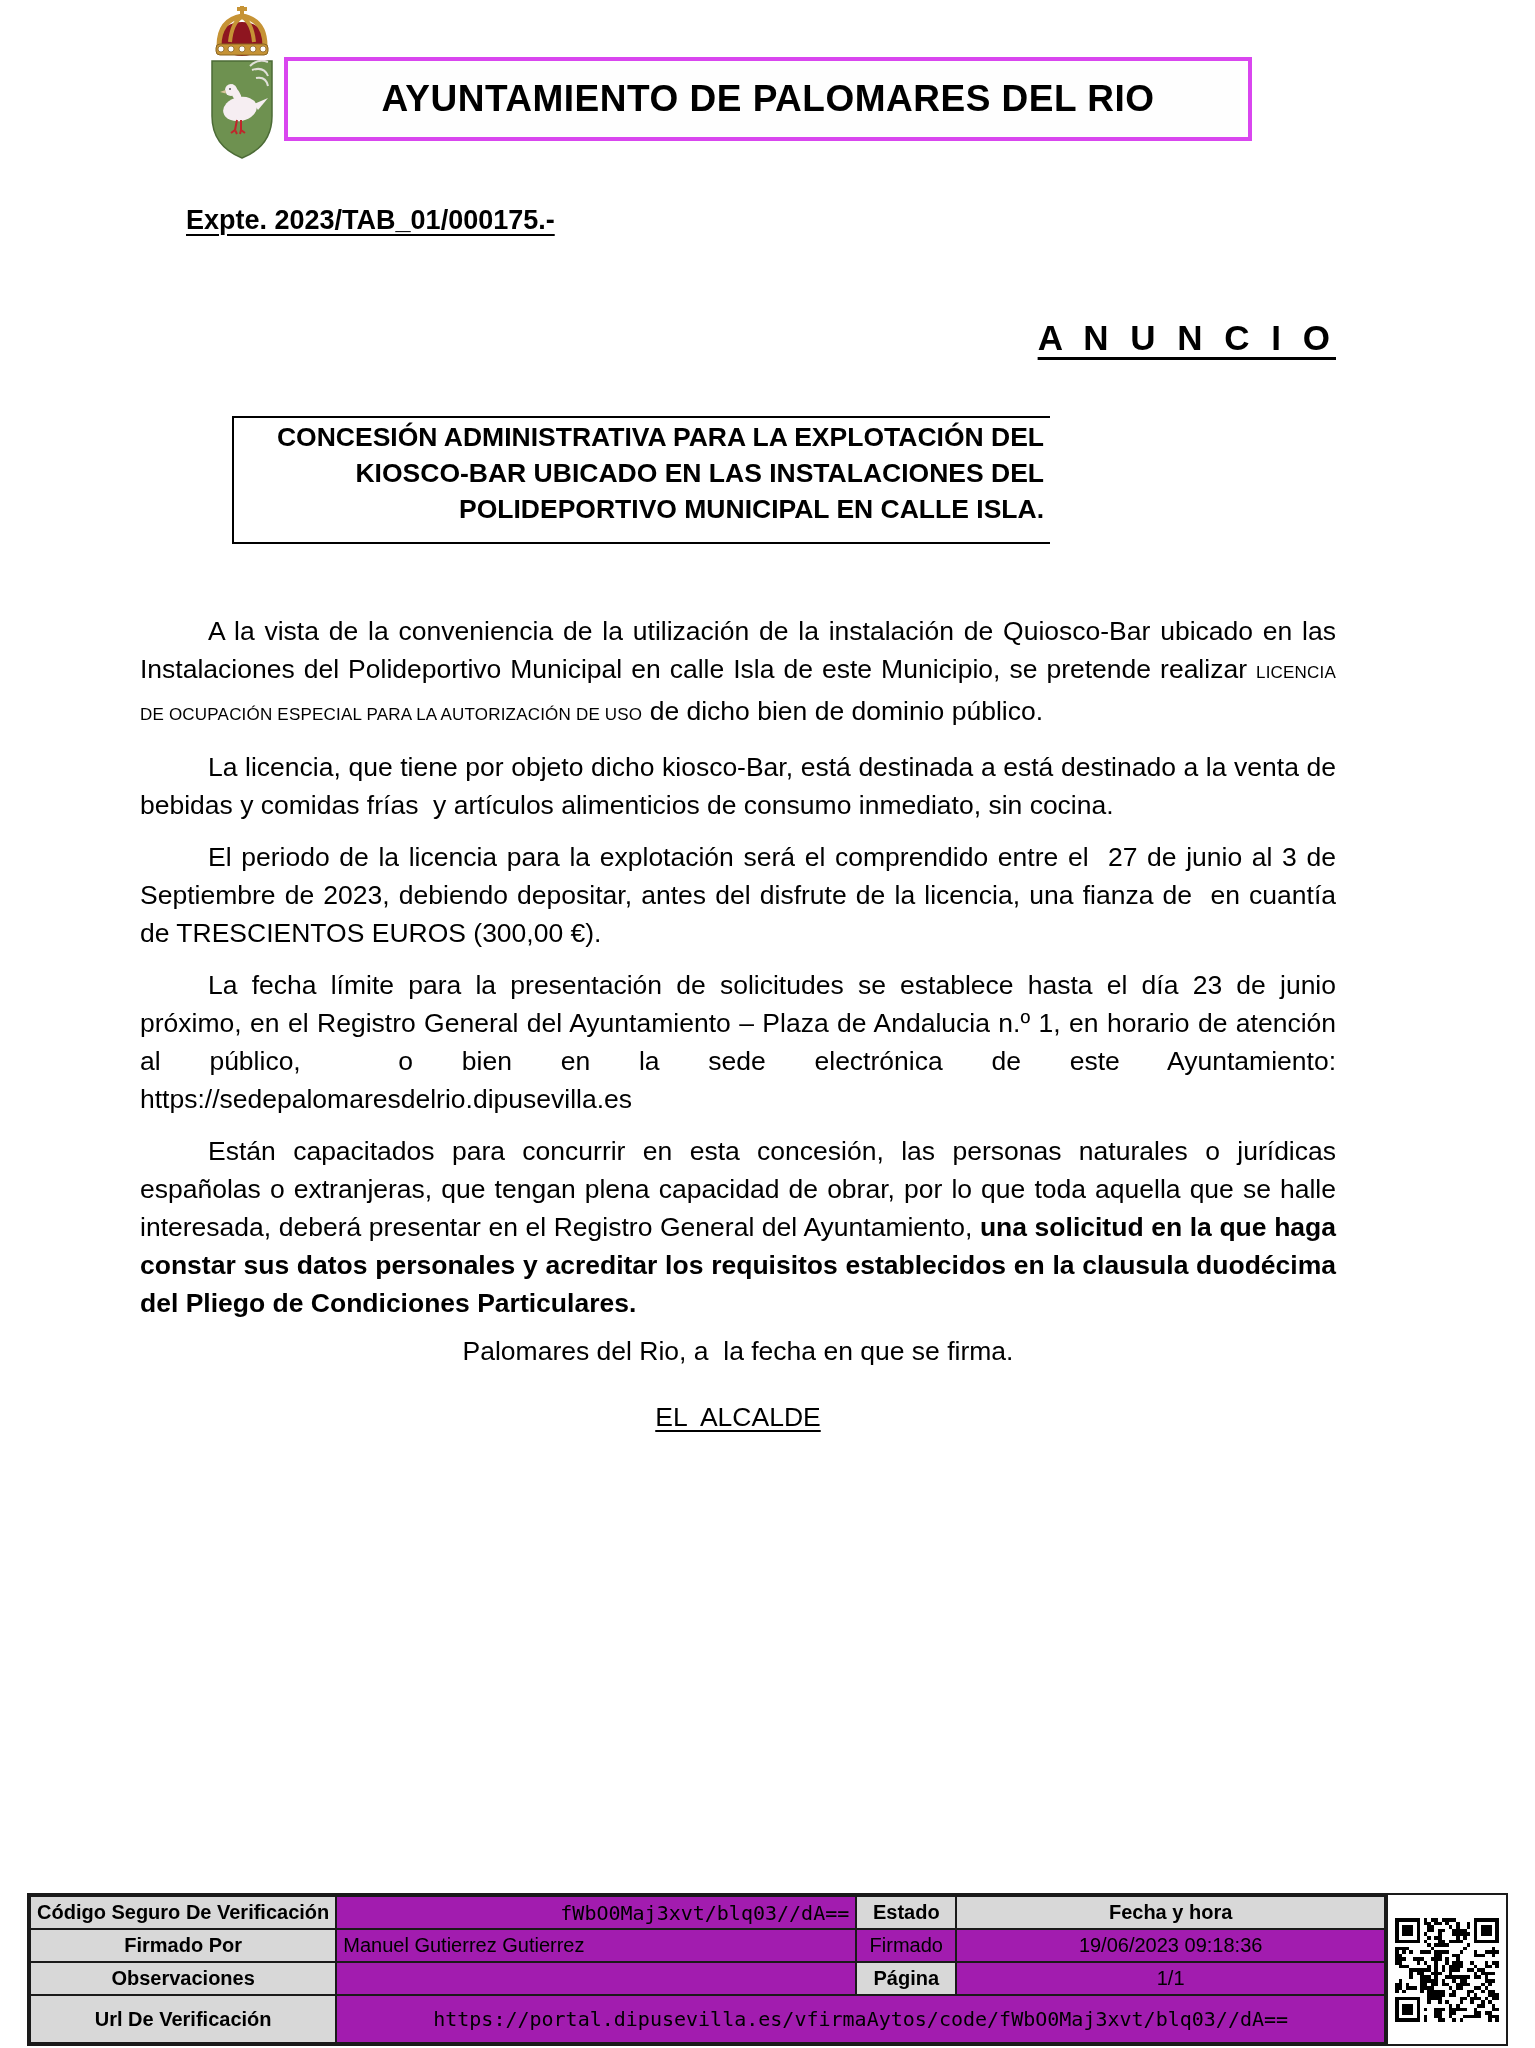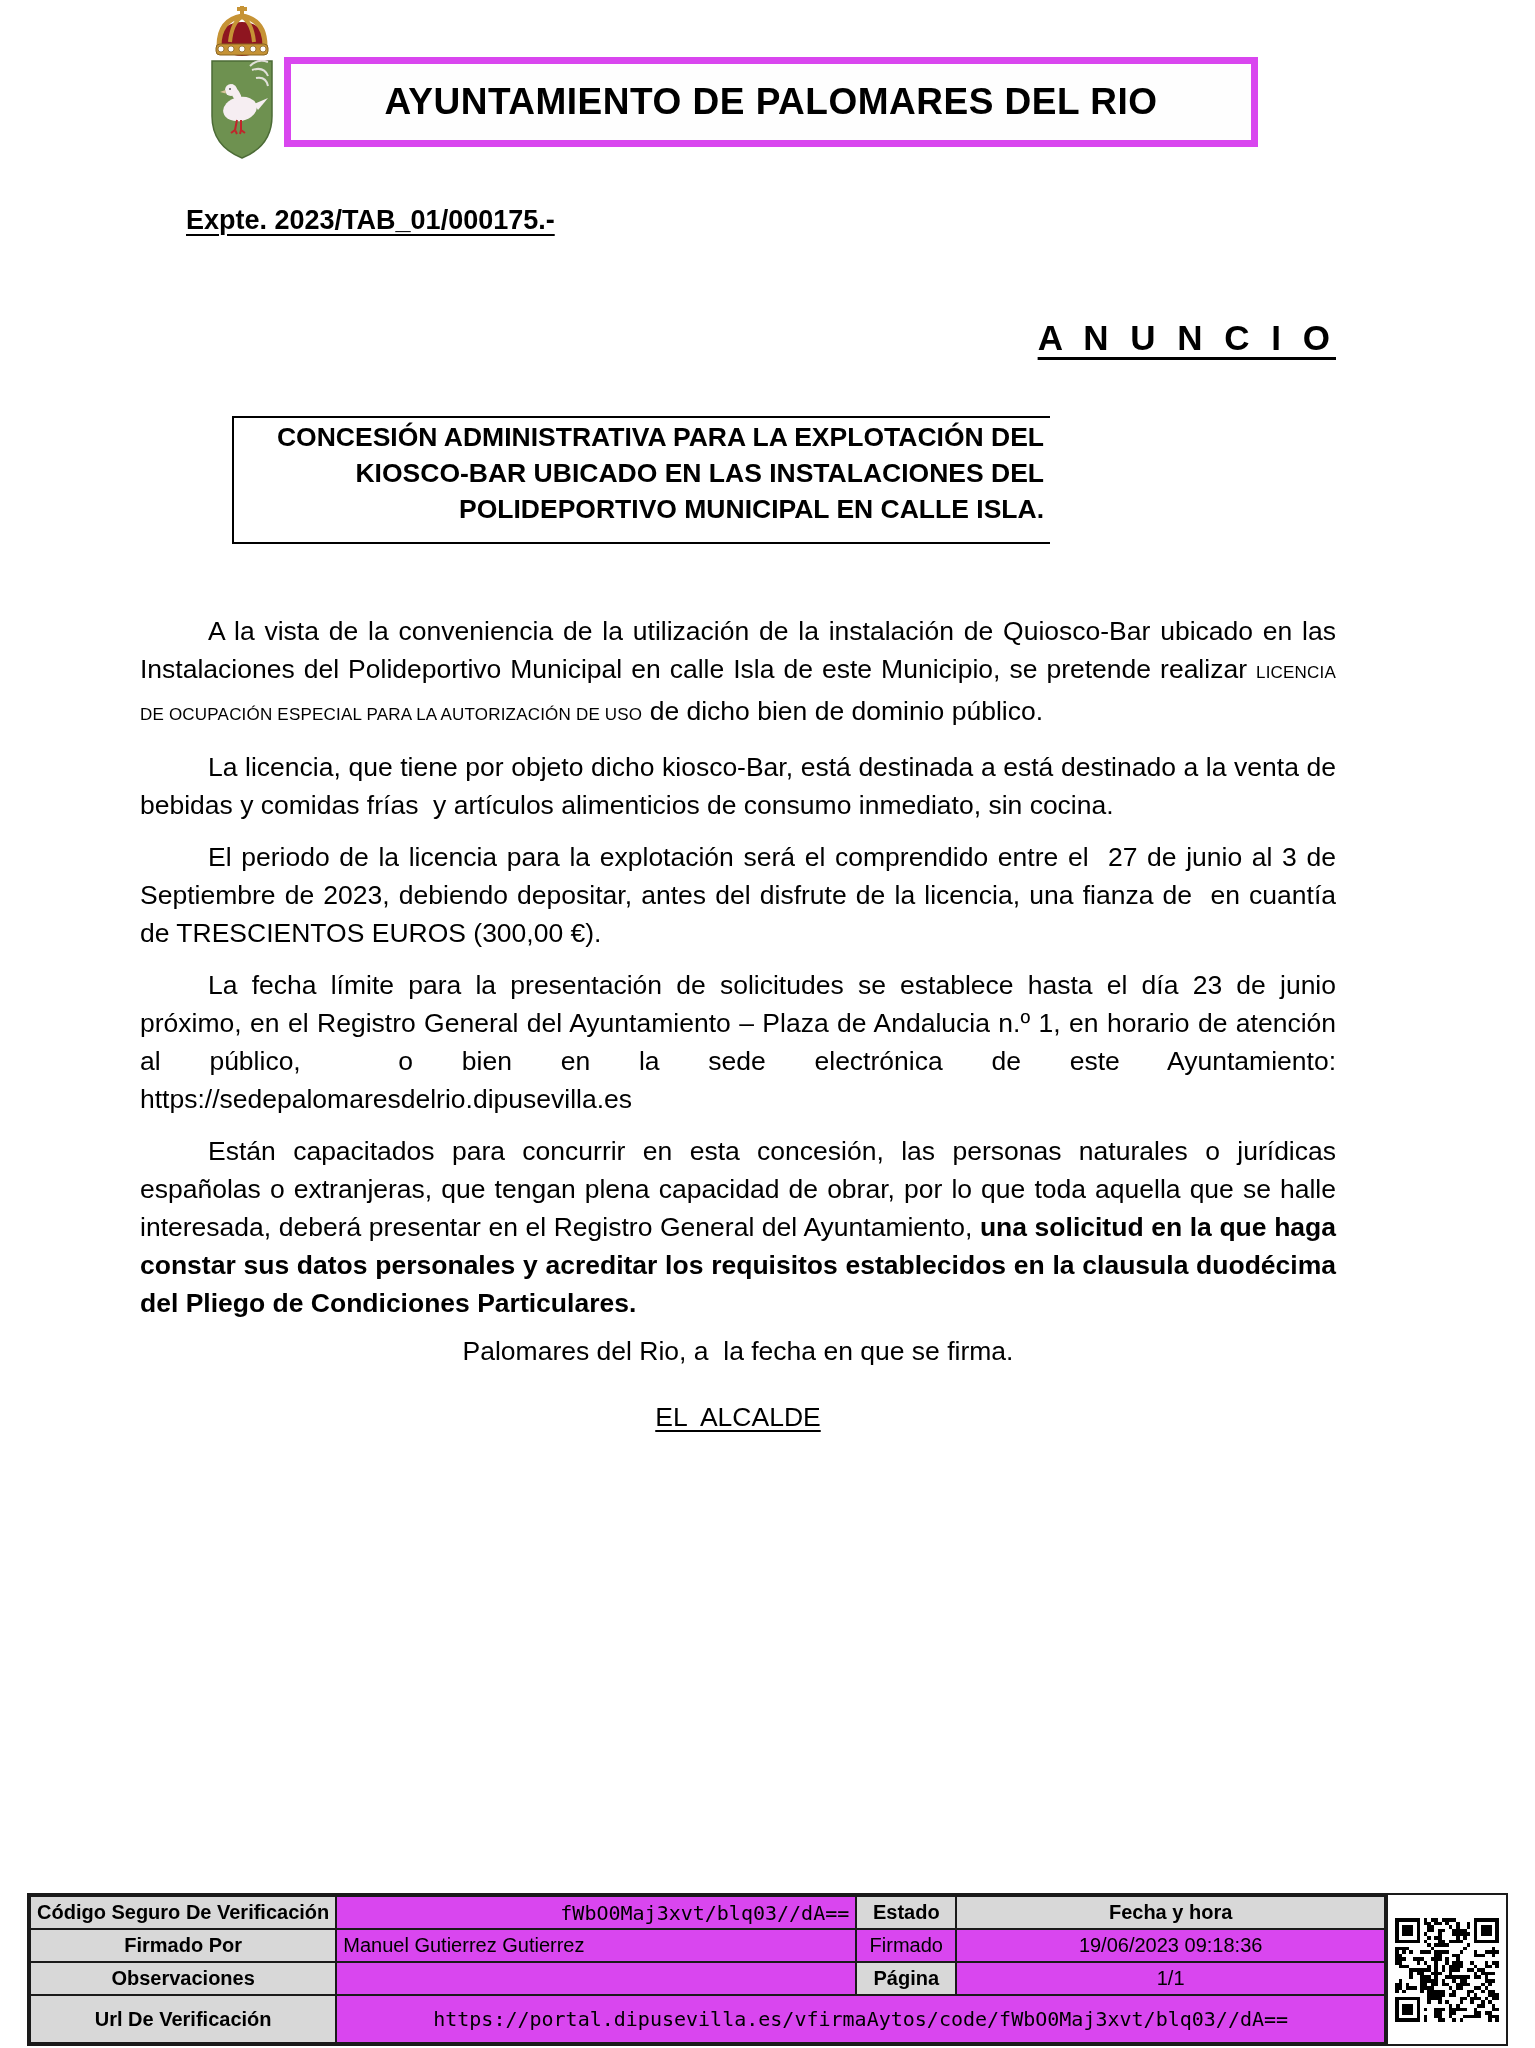--- a/index.html
+++ b/index.html
@@ -5,21 +5,21 @@
   html,body{margin:0;padding:0;background:#888;}
   .page{
     position:relative;width:1535px;height:2048px;background:#ffffff;color:#000;
     font-family:"Liberation Sans","DejaVu Sans",sans-serif;overflow:hidden;
     margin:0 auto;
   }
   
   .crest{position:absolute;left:190px;top:6px;width:104px;height:156px;}
   .header-box{
     position:absolute;left:284px;top:57px;width:960px;height:76px;
-    border:7px solid #d946ef;background:#fefefe;
+    border:4px solid #d946ef;background:#fefefe;
     display:flex;align-items:center;justify-content:center;
     font-weight:bold;font-size:37px;letter-spacing:.5px;white-space:nowrap;
   }
   .expte{
     position:absolute;left:186px;top:205px;font-weight:bold;font-size:27px;
     text-decoration:underline;text-decoration-thickness:2px;text-underline-offset:5px;
   }
   
   .content{position:absolute;left:140px;top:318px;width:1196px;}
   .anuncio{
@@ -44,21 +44,21 @@
   .closing-line{
     margin:10px 0 0 0;font-size:26.5px;line-height:38px;text-align:center;white-space:pre-wrap;
   }
   .signature-line{
     margin:28px 0 0 0;font-size:26.5px;line-height:38px;text-align:center;white-space:pre-wrap;
     text-decoration:underline;text-decoration-thickness:2px;text-underline-offset:4px;
   }
   
   .footer{
     position:absolute;left:27px;top:1893px;width:1481px;box-sizing:border-box;
-    border:2px solid #1a1a1a;display:flex;align-items:stretch;background:#d946ef;
+    border:2px solid #1a1a1a;display:flex;align-items:stretch;background:#a21caf;
   }
   table.vtable{border-collapse:collapse;flex:1;table-layout:fixed;}
   table.vtable td{
     border:2px solid #1a1a1a;padding:0 6px;height:31px;
     font-size:20px;vertical-align:middle;overflow:hidden;white-space:nowrap;
   }
   td.lbl{background:var(--table-label-bg,#d8d8d8);font-weight:bold;text-align:center;}
   td.val-mono{
     font-family:"DejaVu Sans Mono","Liberation Mono",monospace;font-size:20px;text-align:right;
   }

